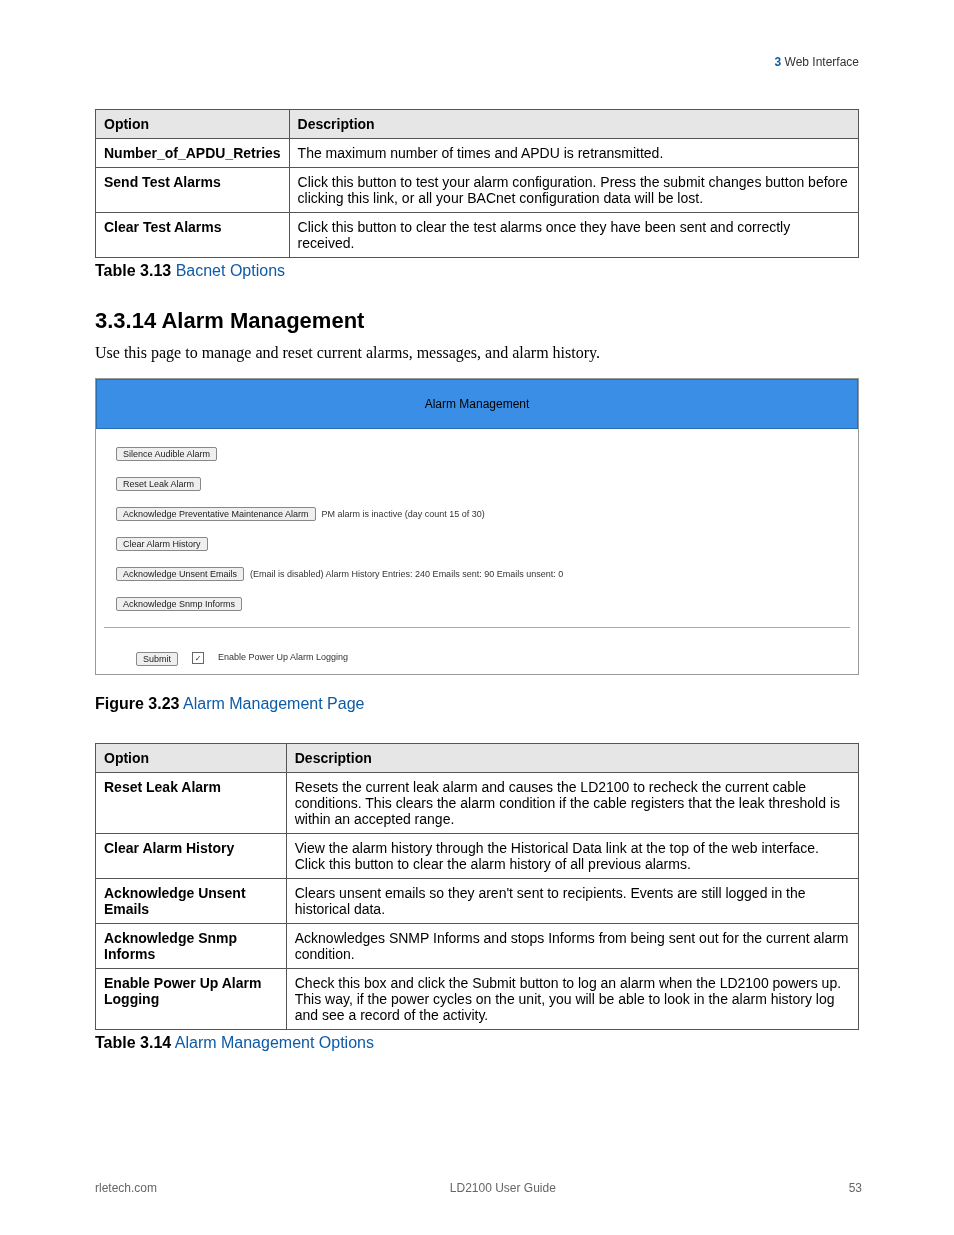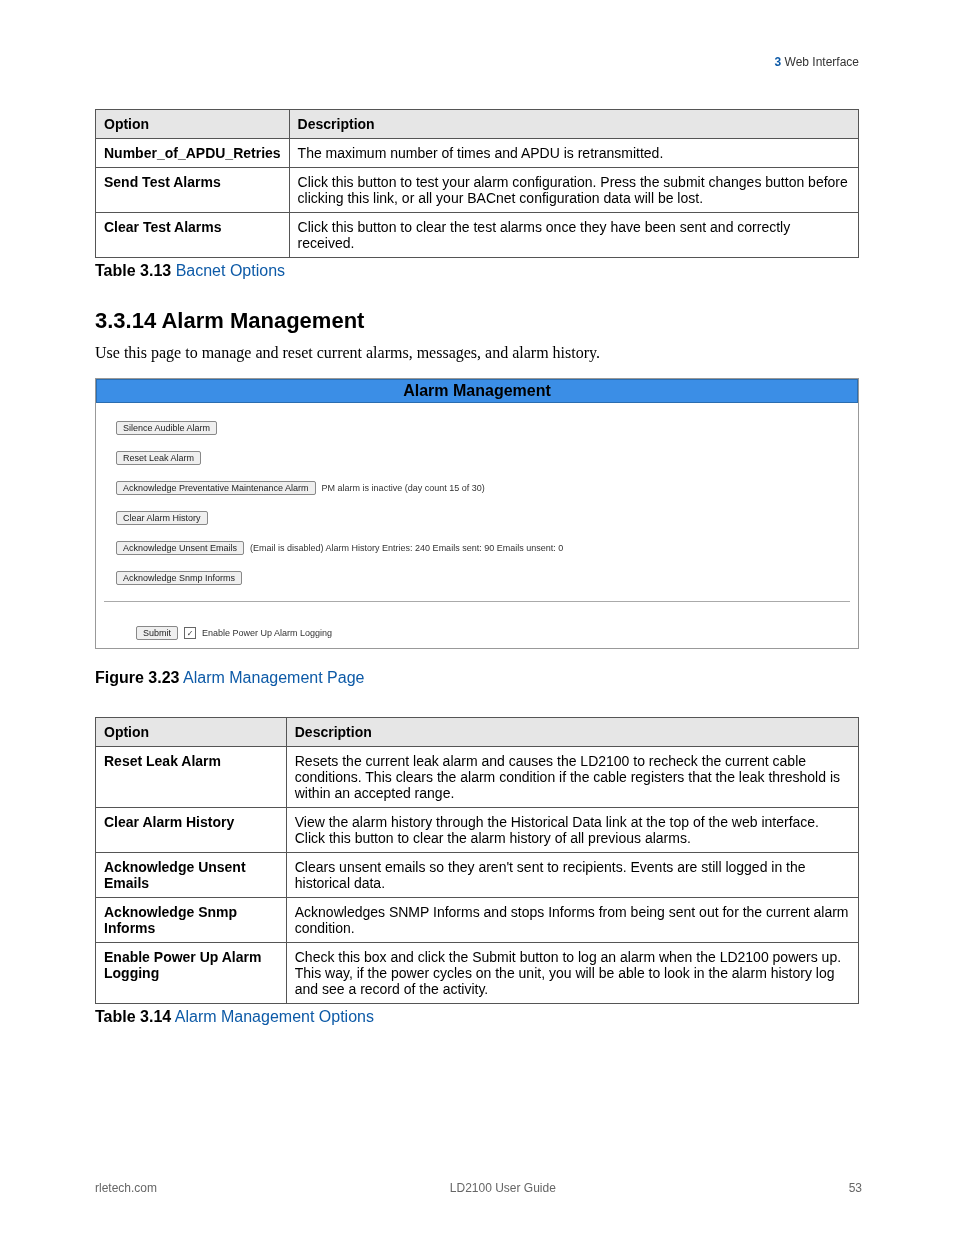--- a/index.html
+++ b/index.html
@@ -65,24 +65,24 @@
     margin: 8px 0 16px 0;
   }
   .screenshot {
     border: 1px solid #999;
     margin: 8px 0 4px 0;
   }
   .ss-bar {
     background: #3b8ee6;
     border: 1px solid #2a6db0;
     color: #000;
-    font-weight: bold;
-    font-size: 16px;
+    font-weight: normal;
+    font-size: 12px;
     text-align: center;
-    padding: 2px 0;
+    padding: 17px 0;
   }
   .ss-body {
     padding: 14px 8px 8px 8px;
   }
   .ss-row {
     margin: 4px 0 16px 12px;
     font-size: 9px;
     color: #333;
     display: flex;
     align-items: center;
@@ -100,22 +100,21 @@
   .ss-hr {
     border: none;
     border-top: 1px solid #aaa;
     margin: 6px 0 16px 0;
   }
   .ss-foot {
     padding: 0 8px 8px 40px;
     font-size: 9px;
     color: #333;
     display: flex;
-    align-items: center;
-    gap: 6px;
+    gap: 14px;
   }
   .ss-check {
     width: 10px; height: 10px;
     border: 1px solid #666;
     display: inline-flex;
     align-items: center;
     justify-content: center;
     font-size: 8px;
     background: #fff;
   }

